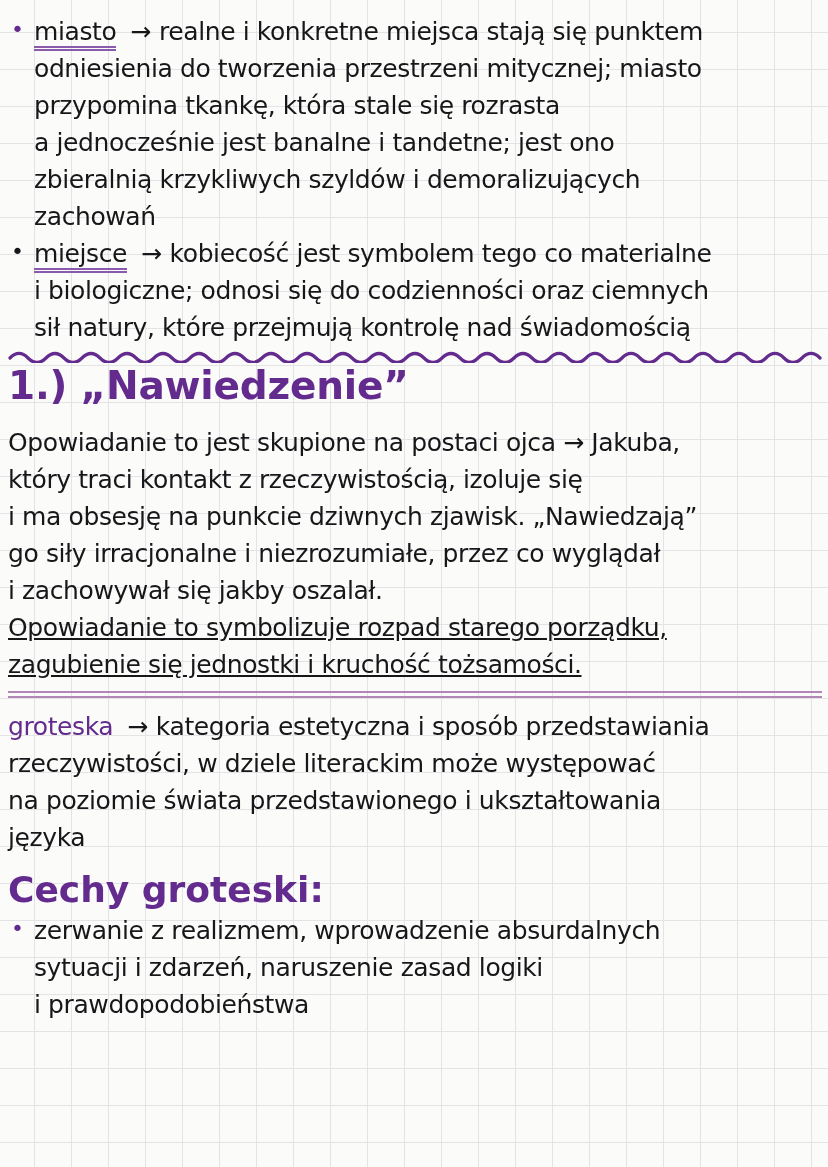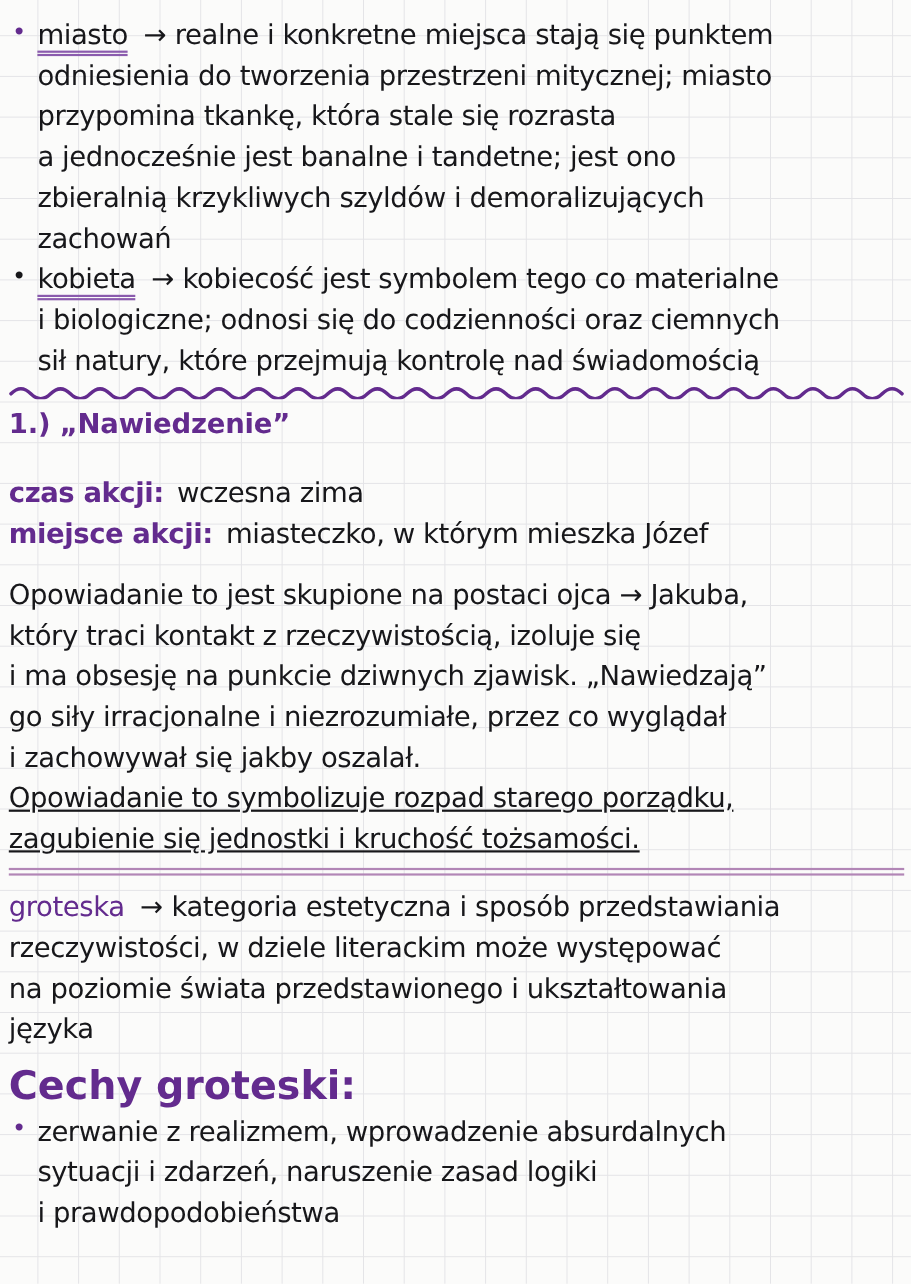--- a/index.html
+++ b/index.html
@@ -38,21 +38,21 @@
   }
   .marker.purple { color: #632b8e; }
   .term-underline {
     border-bottom: 5px double #8a5bad;
     padding-bottom: 0px;
   }
   .arrow { margin: 0 8px; }
   .term { margin-right: 6px; margin-top: 48px; }
   .wavy-rule { display: block; margin: 2px 0 0 0; }
   .section-heading {
-    font-size: 25px;
+    font-size: 39px;
     line-height: 42px;
     font-weight: bold;
     color: #632b8e;
     letter-spacing: -0.2px;
     margin-top: 2px;
   }
   .meta-block { margin-top: 22px; }
   .meta-line { line-height: 38px; }
   .meta-label { color: #632b8e; font-weight: bold; margin-right: 12px; }
   .para-1 { margin-top: 17px; }
@@ -83,39 +83,31 @@
     <span class="term term-underline">miasto</span><span class="arrow">→</span><span class="pre">realne i konkretne miejsca stają się punktem
 odniesienia do tworzenia przestrzeni mitycznej; miasto
 przypomina tkankę, która stale się rozrasta
 a jednocześnie jest banalne i tandetne; jest ono
 zbieralnią krzykliwych szyldów i demoralizujących
 zachowań</span>
   </div>
 
   <div class="note-item hand">
     <span class="marker">•</span>
-    <span class="term term-underline">kobieta</span><span class="arrow">→</span><span class="pre">kobiecość jest symbolem tego co materialne
+    <span class="term term-underline">miejsce</span><span class="arrow">→</span><span class="pre">kobiecość jest symbolem tego co materialne
 i biologiczne; odnosi się do codzienności oraz ciemnych
 sił natury, które przejmują kontrolę nad świadomością</span>
   </div>
 
   <svg class="wavy-rule" width="814" height="15" viewBox="0 0 814 15" aria-hidden="true">
     <path d="M2 10 q9 -9 18 0 t18 0 t18 0 t18 0 t18 0 t18 0 t18 0 t18 0 t18 0 t18 0 t18 0 t18 0 t18 0 t18 0 t18 0 t18 0 t18 0 t18 0 t18 0 t18 0 t18 0 t18 0 t18 0 t18 0 t18 0 t18 0 t18 0 t18 0 t18 0 t18 0 t18 0 t18 0 t18 0 t18 0 t18 0 t18 0 t18 0 t18 0 t18 0 t18 0 t18 0 t18 0 t18 0 t18 0 t18 0" fill="none" stroke="#632b8e" stroke-width="3.2" stroke-linecap="round"></path>
   </svg>
 
   <div class="section-heading">1.) „Nawiedzenie”</div>
 
-  <div class="meta-block">
-    <div class="meta-line hand">
-      <span class="meta-label">czas akcji:</span><span>wczesna zima</span>
-    </div>
-    <div class="meta-line hand">
-      <span class="meta-label">miejsce akcji:</span><span>miasteczko, w którym mieszka Józef</span>
-    </div>
-  </div>
 
   <div class="hand pre para-1">Opowiadanie to jest skupione na postaci ojca → Jakuba,
 który traci kontakt z rzeczywistością, izoluje się
 i ma obsesję na punkcie dziwnych zjawisk. „Nawiedzają”
 go siły irracjonalne i niezrozumiałe, przez co wyglądał
 i zachowywał się jakby oszalał.</div>
   <div class="hand pre para-2">Opowiadanie to symbolizuje rozpad starego porządku,
 zagubienie się jednostki i kruchość tożsamości.</div>
 
   <div class="double-rule"></div>

